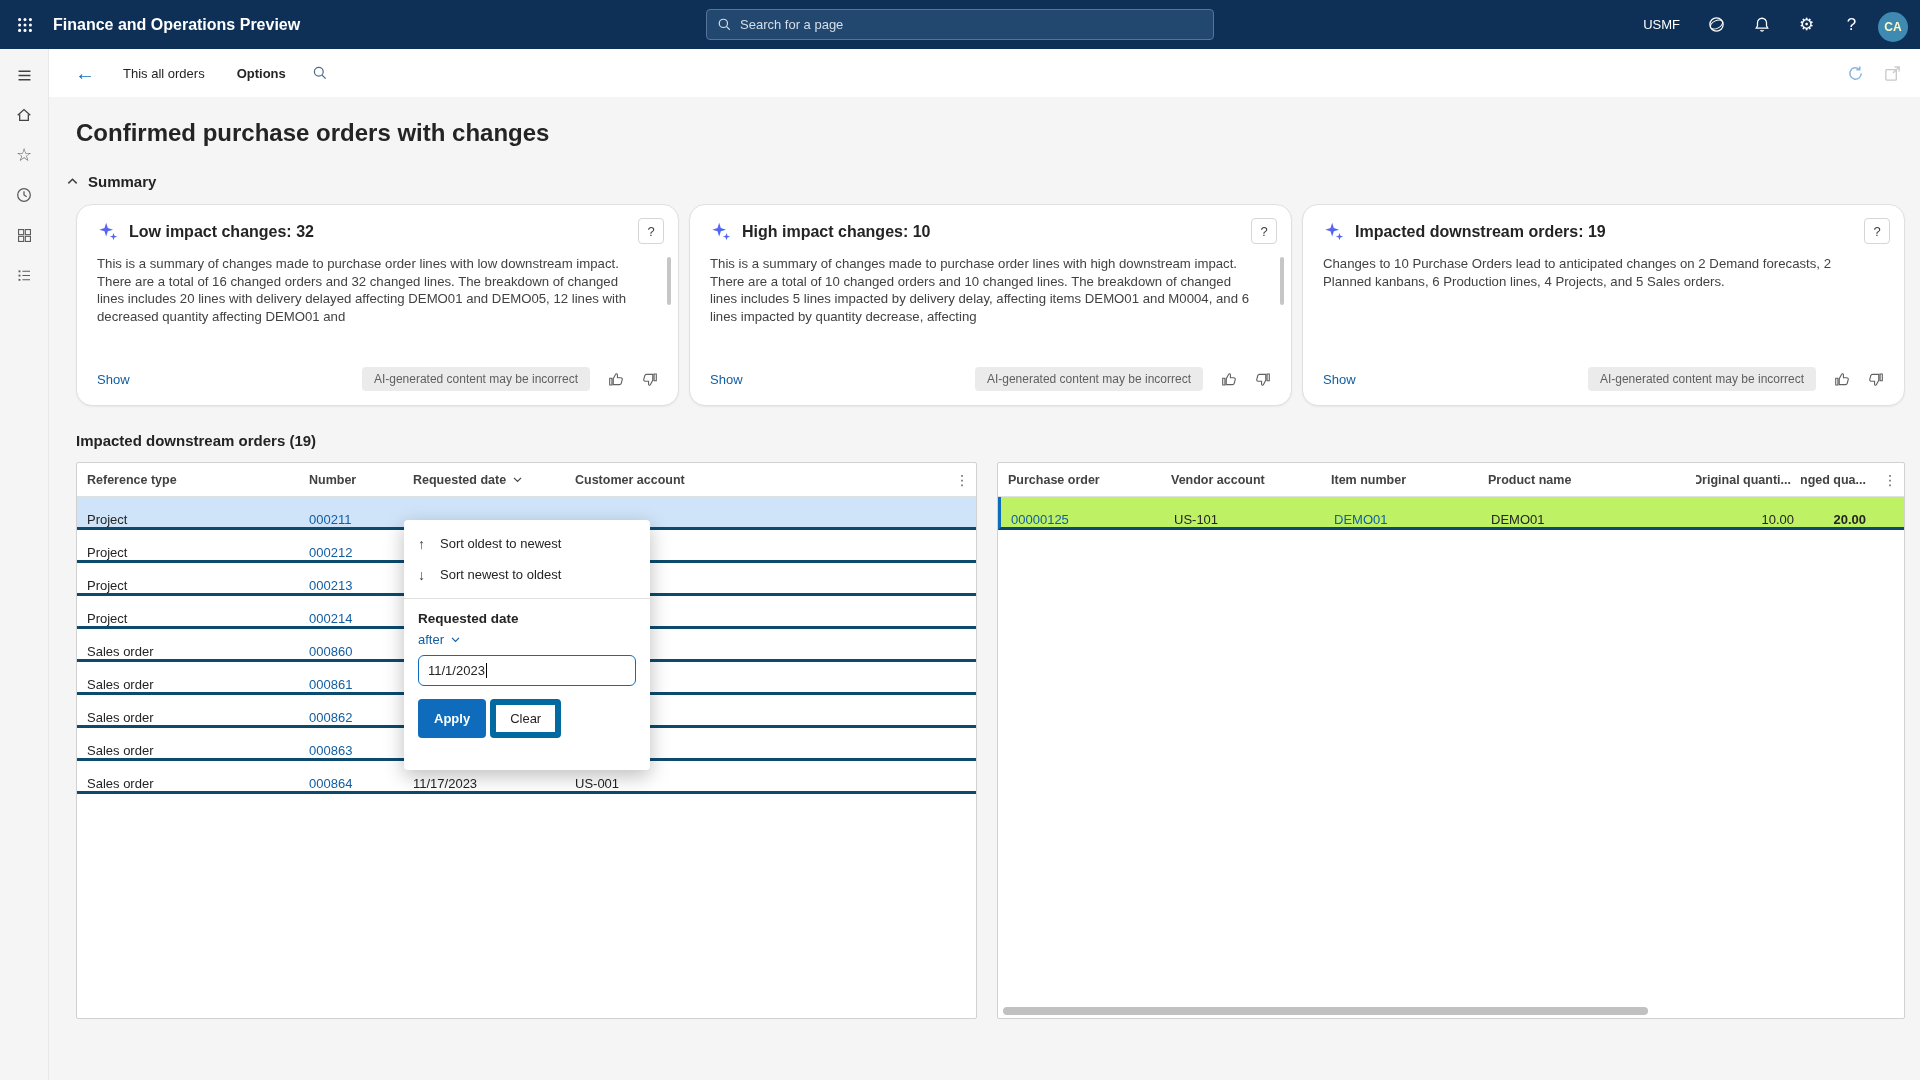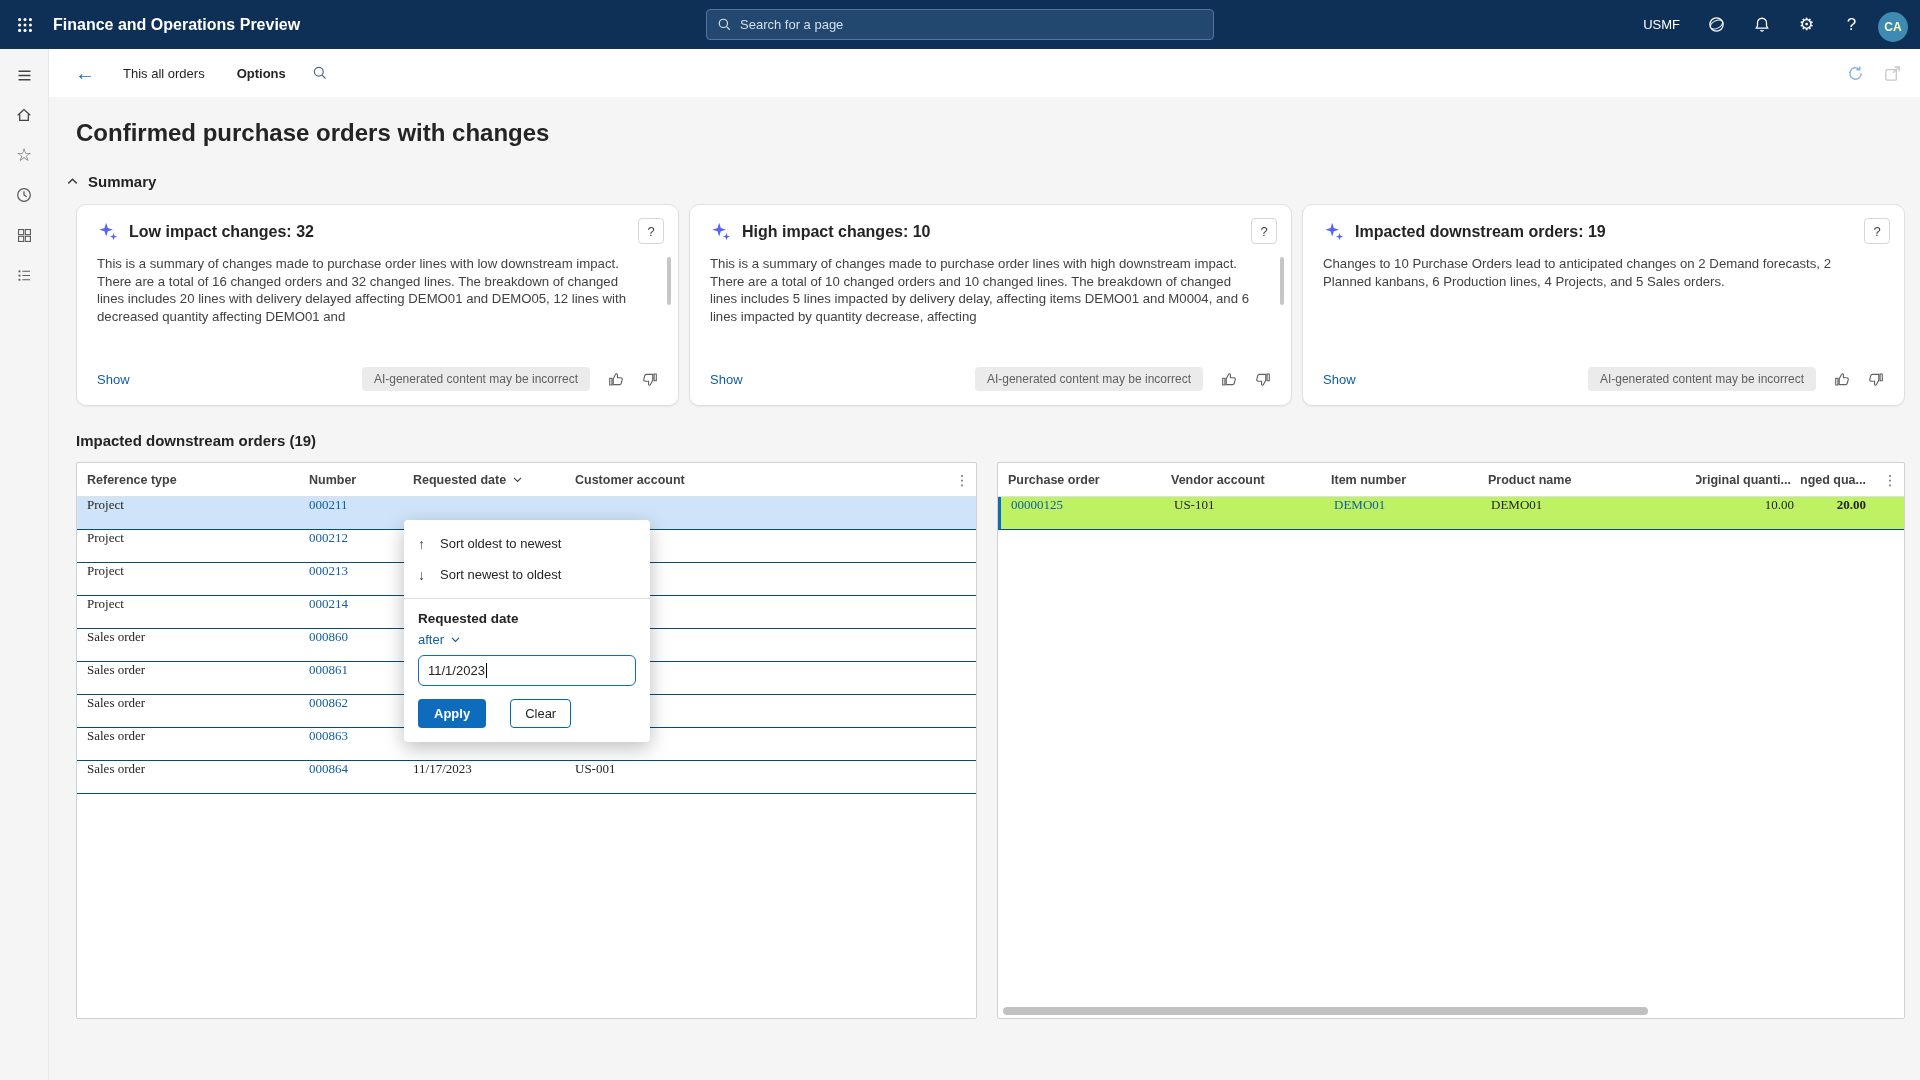--- a/index.html
+++ b/index.html
@@ -67,21 +67,21 @@
   .icon-btn-plain { background: none; border: none; cursor: pointer; padding: 2px; }
 
   
   .page-title { font-size: 24px; font-weight: 600; margin: 22px 0 0 27px; color: #242424; }
   .summary-header { display: flex; align-items: center; gap: 9px; margin: 26px 0 0 17px; cursor: pointer; }
   .summary-header .label { font-size: 15px; font-weight: 600; }
 
   
   .cards { display: flex; gap: 10px; margin: 14px 15px 0 27px; }
   .card {
-    flex: 1; height: 202px; background: #fff; border: 1px solid #e0e0e0; border-radius: 10px;
+    flex: 1; height: 202px; background: #fff; border: 1px solid #e0e0e0; border-radius: 16px;
     box-shadow: 0 1px 2px rgba(0,0,0,0.06); padding: 16px 20px 14px; position: relative;
     display: flex; flex-direction: column;
   }
   .card-title-row { display: flex; align-items: center; gap: 10px; padding-right: 40px; }
   .card-title { font-size: 16px; font-weight: 700; }
   .card-help {
     position: absolute; top: 13px; right: 14px; width: 26px; height: 26px;
     border: 1px solid #d6d6d6; border-radius: 4px; background: #fff; color: #424242;
     font-size: 13px; cursor: pointer;
   }
@@ -94,21 +94,21 @@
   .thumb-btn { background: none; border: none; cursor: pointer; padding: 0; }
 
   
   .section-title { font-size: 15px; font-weight: 600; margin: 26px 0 0 27px; }
   .tables { display: flex; gap: 20px; margin: 13px 15px 0 27px; height: 557px; }
   .grid { background: #fff; border: 1px solid #d1d1d1; border-radius: 2px; position: relative; display: flex; flex-direction: column; overflow: hidden; }
   .grid.left { width: 901px; }
   .grid.right { width: 908px; }
   .grid-header { display: flex; align-items: center; height: 34px; border-bottom: 1px solid #e0e0e0; flex: 0 0 auto; }
   .gh-cell { font-size: 12.5px; font-weight: 600; color: #424242; padding: 0 10px; white-space: nowrap; overflow: hidden; text-overflow: ellipsis; display: flex; align-items: center; gap: 6px; cursor: pointer; }
-  .grid-row { display: flex; align-items: flex-start; height: 33px; border-bottom: 1px solid #0c4a6e; cursor: pointer; background: #fff; font-family: Liberation Serif, serif; }
+  .grid-row { display: flex; align-items: flex-end; height: 33px; border-bottom: 3px solid #0c4a6e; cursor: pointer; background: #fff; }
   .grid-row.selected { background: #cfe4f8; }
   .cell { padding: 0 10px; white-space: nowrap; overflow: hidden; text-overflow: ellipsis; font-size: 13px; }
   .link-cell { color: #115ea3; cursor: pointer; }
   .num { text-align: right; }
   .bold { font-weight: 700; }
   .col-ref { width: 222px; } .col-no { width: 104px; } .col-date { width: 162px; } .col-cust { flex: 1; }
   .col-po { width: 163px; } .col-ven { width: 160px; } .col-item { width: 157px; } .col-prod { width: 218px; } .col-oq { width: 105px; } .col-cq { flex: 1; }
   .kebab { width: 28px; text-align: center; color: #616161; font-size: 14px; cursor: pointer; flex: 0 0 auto; }
   .row-right-sel { border-left: 3px solid #0f6cbd; background: #bef264; }
   .hscrollbar { position: absolute; bottom: 3px; left: 5px; width: 645px; height: 8px; background: #c1c1c1; border-radius: 4px; cursor: pointer; }
@@ -123,23 +123,23 @@
   .menu-item .glyph { color: #424242; font-size: 14px; width: 12px; }
   .fly-divider { border-top: 1px solid #e0e0e0; margin: 8px 0 12px; }
   .fly-label { font-weight: 700; font-size: 13.5px; padding: 0 14px; }
   .fly-operator { display: inline-flex; align-items: center; gap: 6px; color: #115ea3; font-size: 13px; margin: 6px 14px 8px; background: none; border: none; font-family: inherit; cursor: pointer; }
   .fly-input {
     margin: 0 14px; height: 31px; border: 1.5px solid #0f6cbd; border-radius: 6px;
     display: flex; align-items: center; padding: 0 9px; font-size: 13px; cursor: text;
   }
   .caret { width: 1px; height: 15px; background: #000; margin-left: 1px; animation: blink 1s steps(1) infinite; }
   @keyframes blink { 50% { opacity: 0; } }
-  .fly-buttons { display: flex; gap: 24px; padding: 13px 14px 14px; }
+  .fly-buttons { display: flex; gap: 4px; padding: 13px 14px 32px; }
   .btn-primary { background: #0f6cbd; color: #fff; border: none; border-radius: 4px; padding: 7px 16px; font-size: 13px; font-weight: 600; font-family: inherit; cursor: pointer; }
-  .btn-secondary { background: #fff; color: #242424; border: 1px solid #0369a1; border-radius: 4px; padding: 6px 14px; font-size: 13px; font-family: inherit; cursor: pointer; }
+  .btn-secondary { background: #fff; color: #242424; border: 6px solid #0369a1; border-radius: 4px; padding: 6px 14px; font-size: 13px; font-family: inherit; cursor: pointer; }
 
   svg { display: block; }
 </style>
 </head>
 <body>
 
 <div class="app">
 
   <header class="topbar">
     <button class="waffle-btn" title="">

